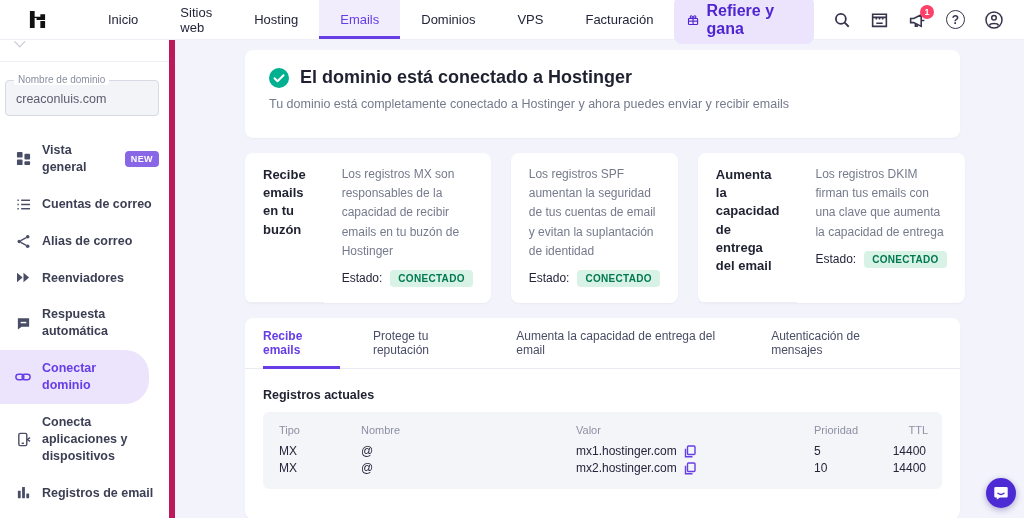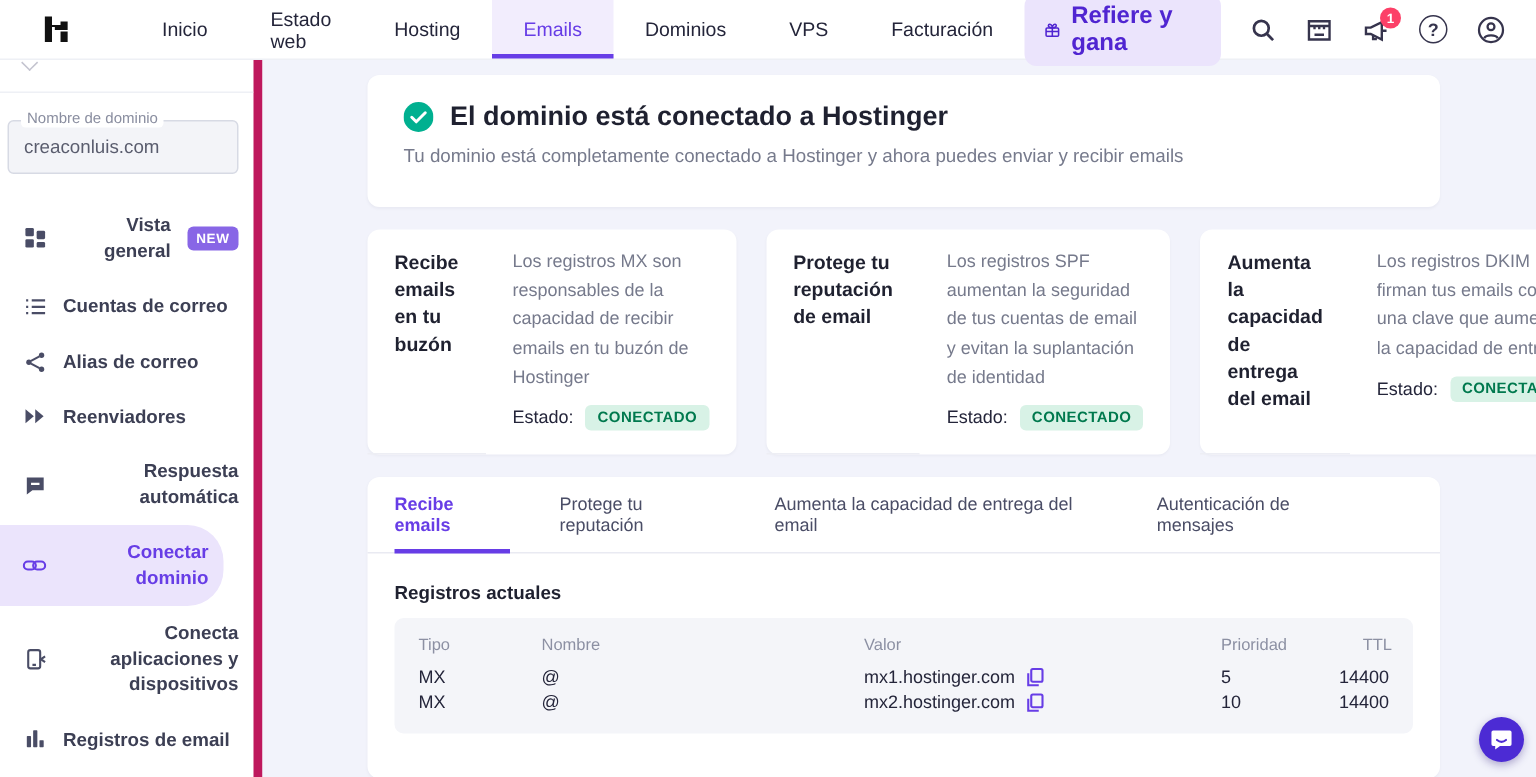--- a/index.html
+++ b/index.html
@@ -27,21 +27,21 @@
   .qmark{width:19px;height:19px;border:1.6px solid #36344d;border-radius:50%;font-size:12px;font-weight:bold;display:flex;align-items:center;justify-content:center;color:#36344d;}
 
   
   .sidebar{position:absolute;left:0;top:40px;bottom:0;width:175px;background:#fff;border-right:6px solid #be185d;overflow:hidden;}
   .sidebar-cut{height:22px;border-bottom:1px solid #eef0f5;position:relative;}
   .sidebar-cut::after{content:"";position:absolute;left:20px;top:2px;width:7px;height:7px;border-left:1.5px solid #9becc0;border-left-color:#aab;border-bottom:1.5px solid #aab;transform:rotate(-45deg) translateY(-6px);opacity:.7;}
   .domain-field{margin:18px 10px 6px 5px;position:relative;border:1px solid #d7dae4;background:#f3f4f8;border-radius:4px;padding:8px 10px;cursor:pointer;}
   .domain-label{position:absolute;top:-7px;left:8px;font-size:10px;color:#8a8ea0;background:#fff;padding:0 4px;border-radius:3px;}
   .domain-value{font-size:12.5px;color:#5a5d6e;}
   .menu{margin-top:16px;display:flex;flex-direction:column;}
-  .menu-item{display:flex;align-items:center;gap:11px;padding:10px 10px 10px 15px;font-size:12.5px;font-weight:bold;color:#3c3f54;cursor:pointer;line-height:1.35;text-align:right;}
+  .menu-item{display:flex;align-items:center;gap:11px;padding:10px 10px 10px 15px;font-size:12.5px;font-weight:bold;color:#3c3f54;cursor:pointer;line-height:1.35;}
   .menu-item .mi-icon{flex:0 0 16px;display:flex;align-items:center;justify-content:center;color:#4a4d66;}
   .menu-item.active{background:var(--accent-light);color:var(--accent);border-radius:0 24px 24px 0;margin-right:20px;}
   .menu-item.active .mi-icon{color:var(--accent);}
   .new-badge{background:var(--new-badge);color:#fff;font-size:9px;font-weight:bold;padding:2px 6px;border-radius:4px;letter-spacing:.4px;}
   .mi-label{max-width:118px;}
 
   
   .main{position:absolute;left:175px;top:40px;right:0;bottom:0;background:var(--bg);overflow:hidden;}
   .content{width:715px;margin:10px 0 0 70px;}
   .card{background:#fff;border-radius:8px;box-shadow:0 1px 2px rgba(30,30,60,.04);}
@@ -80,21 +80,21 @@
 <body>
 
 <header class="topnav">
   <div class="logo">
     <svg width="19" height="19" viewBox="0 0 20 20">
       <path d="M2,1 h5 v6 h6 v-2.5 h5 v6 h-9 v-2 h-2 v10.5 h-5 z M13,11.5 h5 v7.5 h-5 z" fill="#111"></path>
     </svg>
   </div>
   <nav class="nav-items">
     <span class="nav-item">Inicio</span>
-    <span class="nav-item">Estado web</span>
+    <span class="nav-item">Sitios web</span>
     <span class="nav-item">Hosting</span>
     <span class="nav-item active">Emails</span>
     <span class="nav-item">Dominios</span>
     <span class="nav-item">VPS</span>
     <span class="nav-item">Facturación</span>
   </nav>
   <div class="nav-right">
     <div class="refer-pill">
       <svg width="14" height="14" viewBox="0 0 16 16" fill="none" stroke="#5025d1" stroke-width="1.5">
         <rect x="2" y="6" width="12" height="8" rx="1"></rect>
@@ -265,21 +265,20 @@
         <div class="ic-body">
           <p class="ic-text">Los registros MX son responsables de la capacidad de recibir emails en tu buzón de Hostinger</p>
           <div class="ic-status">
             <span>Estado:</span>
             <span class="status-badge">CONECTADO</span>
           </div>
         </div>
       </section>
 
       <section class="card info-card">
-        <div class="ic-head">Protege tu reputación de email</div>
         <div class="ic-body">
           <p class="ic-text">Los registros SPF aumentan la seguridad de tus cuentas de email y evitan la suplantación de identidad</p>
           <div class="ic-status">
             <span>Estado:</span>
             <span class="status-badge">CONECTADO</span>
           </div>
         </div>
       </section>
 
       <section class="card info-card">

